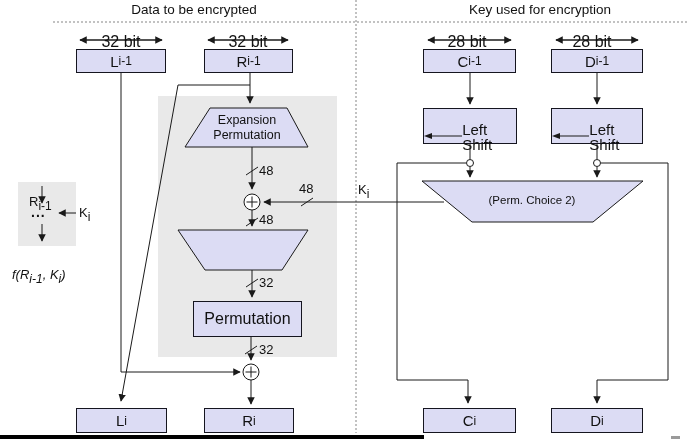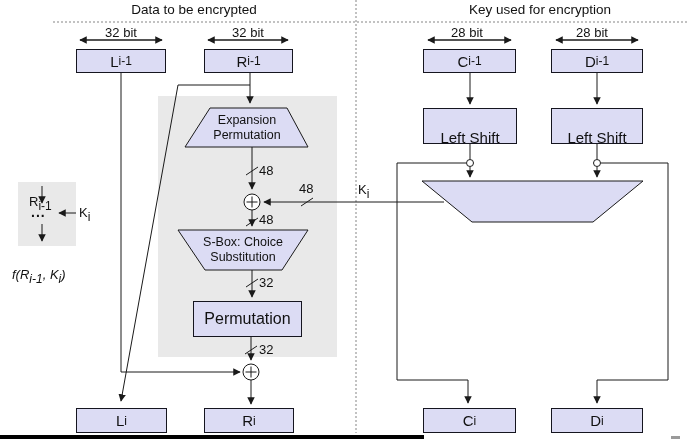--- a/index.html
+++ b/index.html
@@ -23,26 +23,26 @@
   .xorline{stroke:var(--wire);stroke-width:1;}
 
   .reg{
     position:absolute;z-index:2;box-sizing:border-box;
     background:var(--register-fill);border:1px solid #15151f;
     display:flex;align-items:center;justify-content:center;
     font-size:15px;line-height:1;
   }
   .reg sub,.lbl sub{font-size:12px;line-height:1;}
   .op-big{font-size:16px;}
-  .ls{flex-direction:column;justify-content:flex-start;padding-top:20px;}
+  .ls{flex-direction:row;justify-content:flex-start;padding-top:20px;}
   .ls .ls-text{font-size:15px;margin-top:1px;}
 
   .lbl{position:absolute;z-index:3;white-space:nowrap;line-height:1;}
   .title{font-size:13.5px;text-align:center;}
-  .bit{font-size:13px;text-align:center;}
+  .bit{font-size:16px;text-align:center;margin-top:8px;}
   .wnum{font-size:13px;}
   .trap-lbl{
     position:absolute;z-index:3;text-align:center;
     display:flex;flex-direction:column;align-items:center;justify-content:center;
   }
   .trap-lbl .l1,.trap-lbl .l2{display:block;}
   .ep-sb{font-size:12.5px;line-height:15px;}
   .pc{font-size:11.5px;line-height:14px;}
   .legend-dots{font-size:14px;font-weight:bold;letter-spacing:1px;}
   .bottom-bar{position:absolute;z-index:4;background:#000;}
@@ -189,25 +189,22 @@
   </div>
   <div class="reg" style="left:551px;top:408px;width:92px;height:25px;">
     <span>D</span>
       <sub>i</sub>
   </div>
 
   <div class="trap-lbl ep-sb" style="left:185px;top:109px;width:124px;height:37px;">
     <span class="l1">Expansion</span>
     <span class="l2">Permutation</span>
   </div>
-  <div class="trap-lbl ep-sb" style="left:178px;top:231px;width:130px;height:37px;">
-    <span class="l1">S-Box: Choice</span>
-    <span class="l2">Substitution</span>
-  </div>
   <div class="trap-lbl pc" style="left:432px;top:183px;width:200px;height:33px;">
+    <span class="l2">(Perm. Choice 2)</span>
   </div>
 
   <div class="lbl wnum" style="left:259px;top:164px;">48</div>
   <div class="lbl wnum" style="left:299px;top:182px;">48</div>
   <div class="lbl wnum" style="left:259px;top:213px;">48</div>
   <div class="lbl wnum" style="left:259px;top:276px;">32</div>
   <div class="lbl wnum" style="left:259px;top:343px;">32</div>
   <div class="lbl wnum" style="left:358px;top:183px;">
     <span>K</span><sub>i</sub>
   </div>

